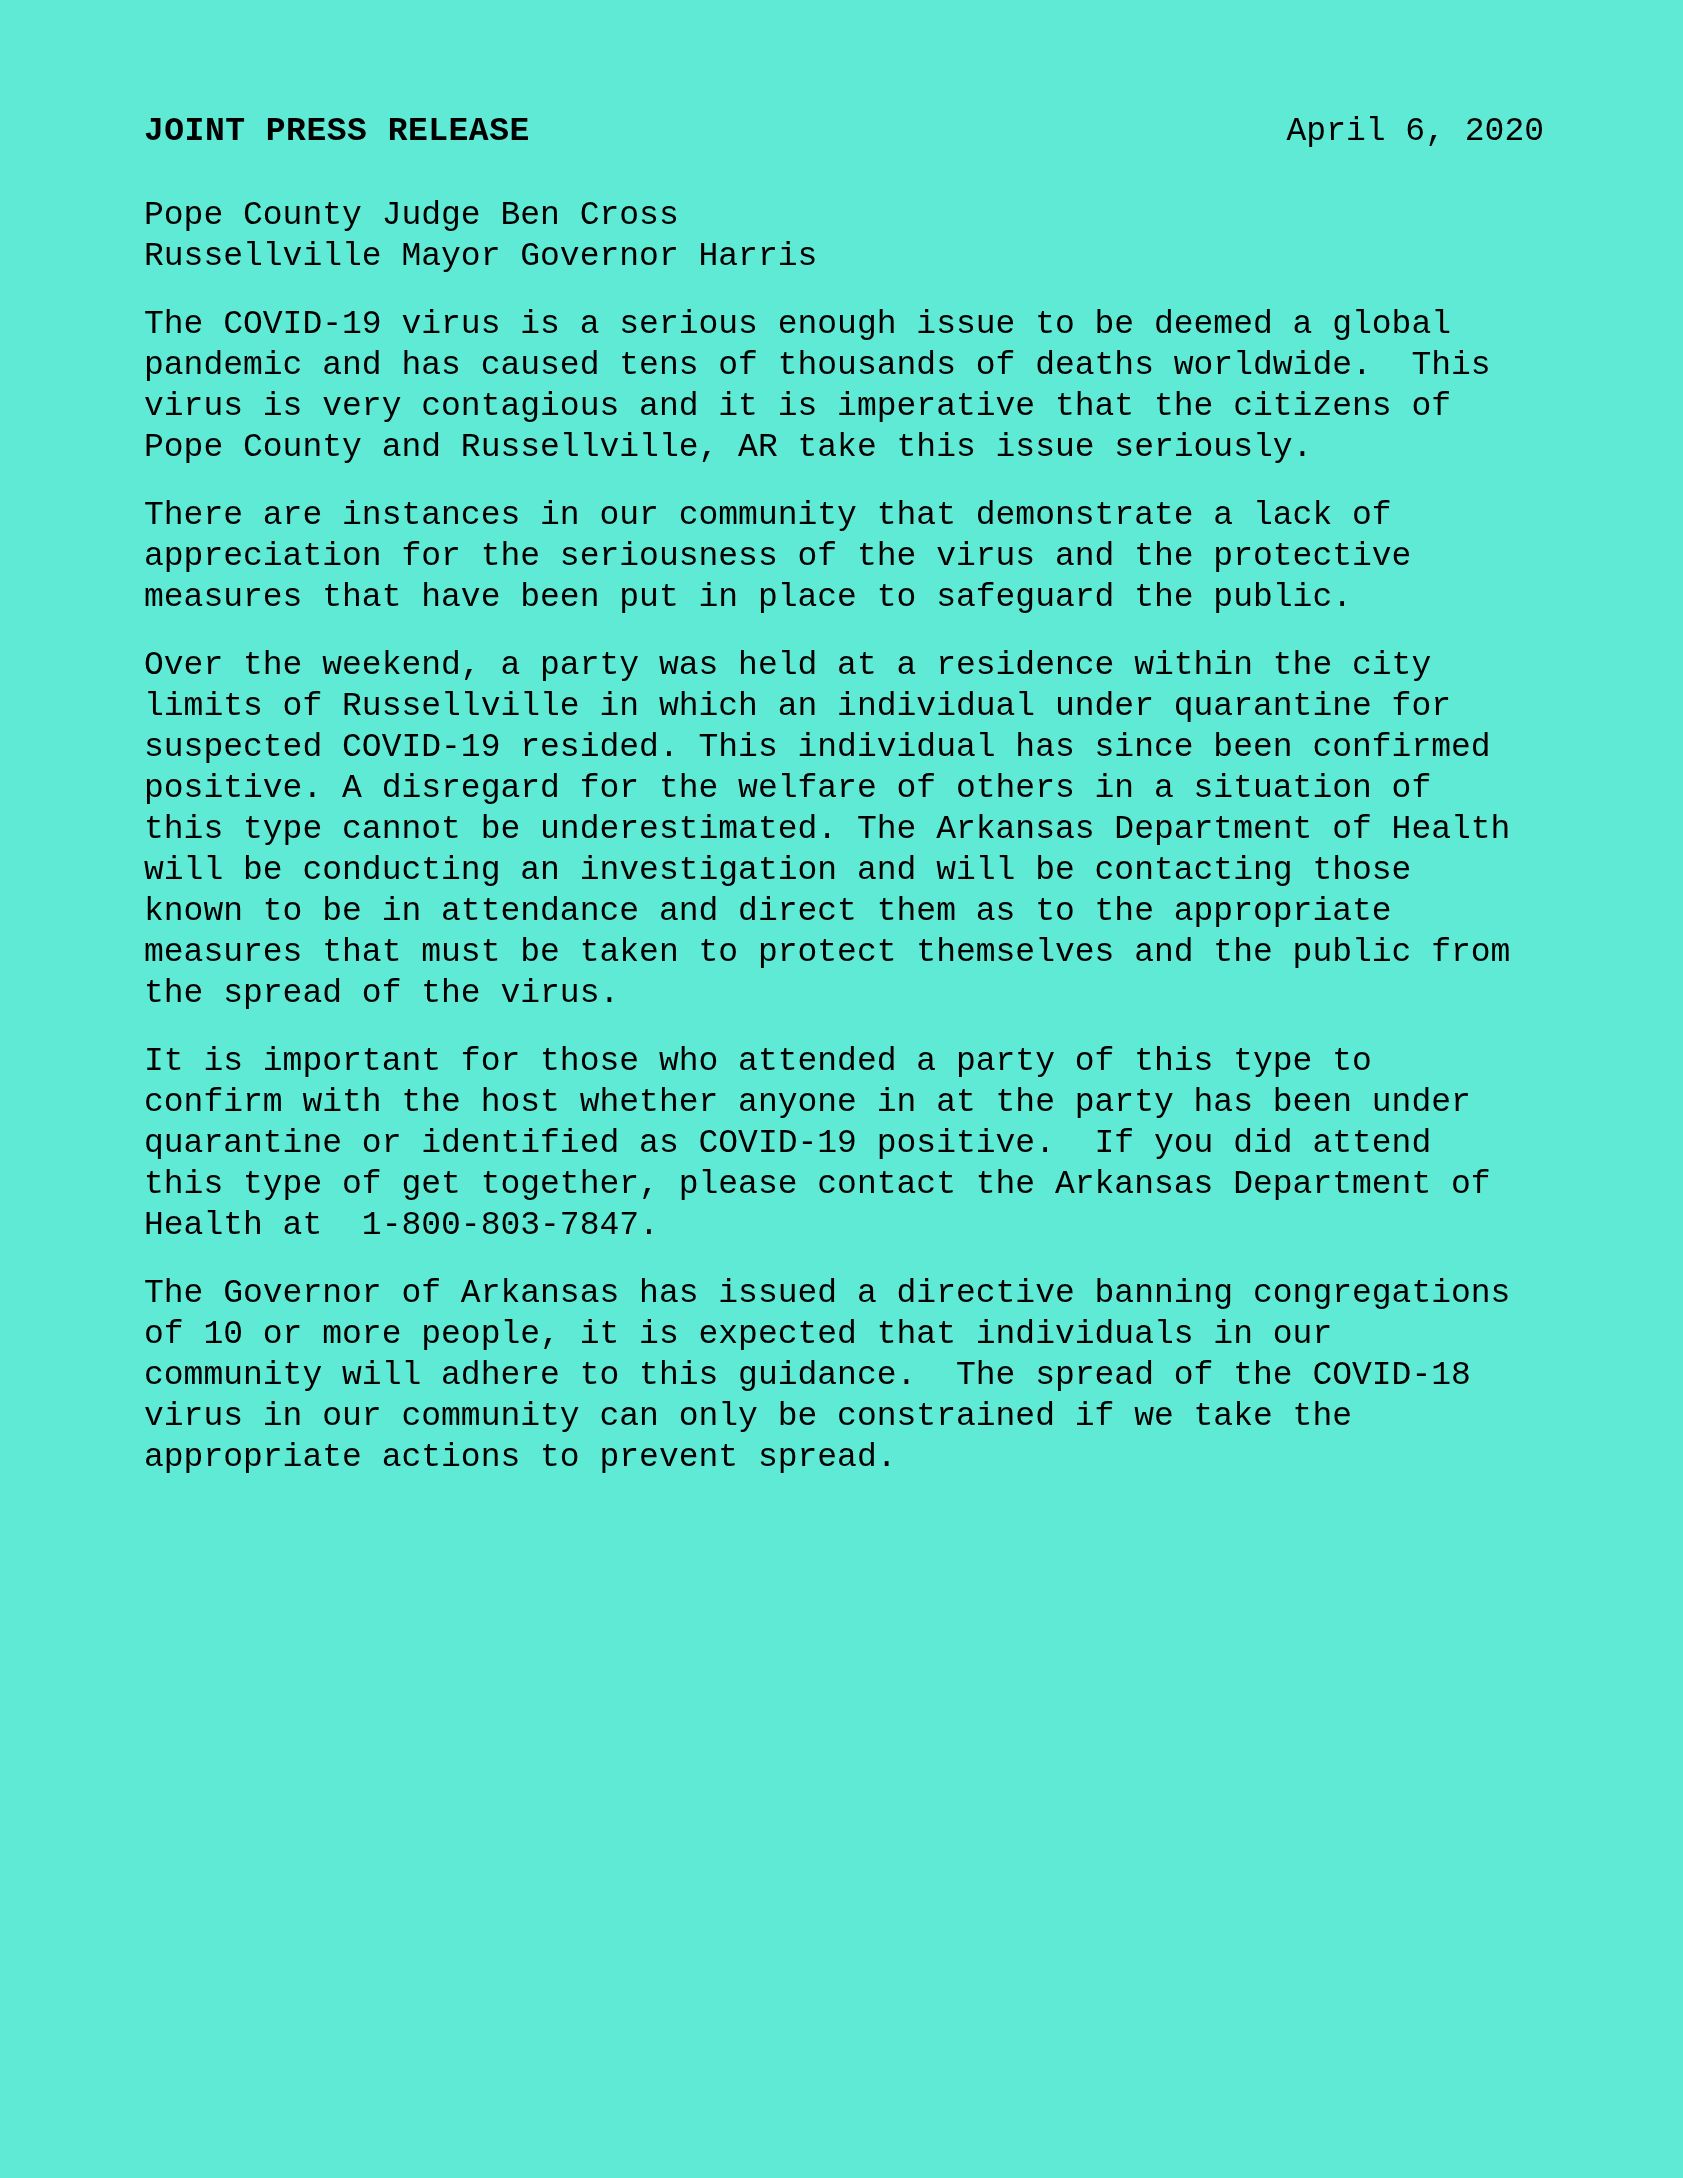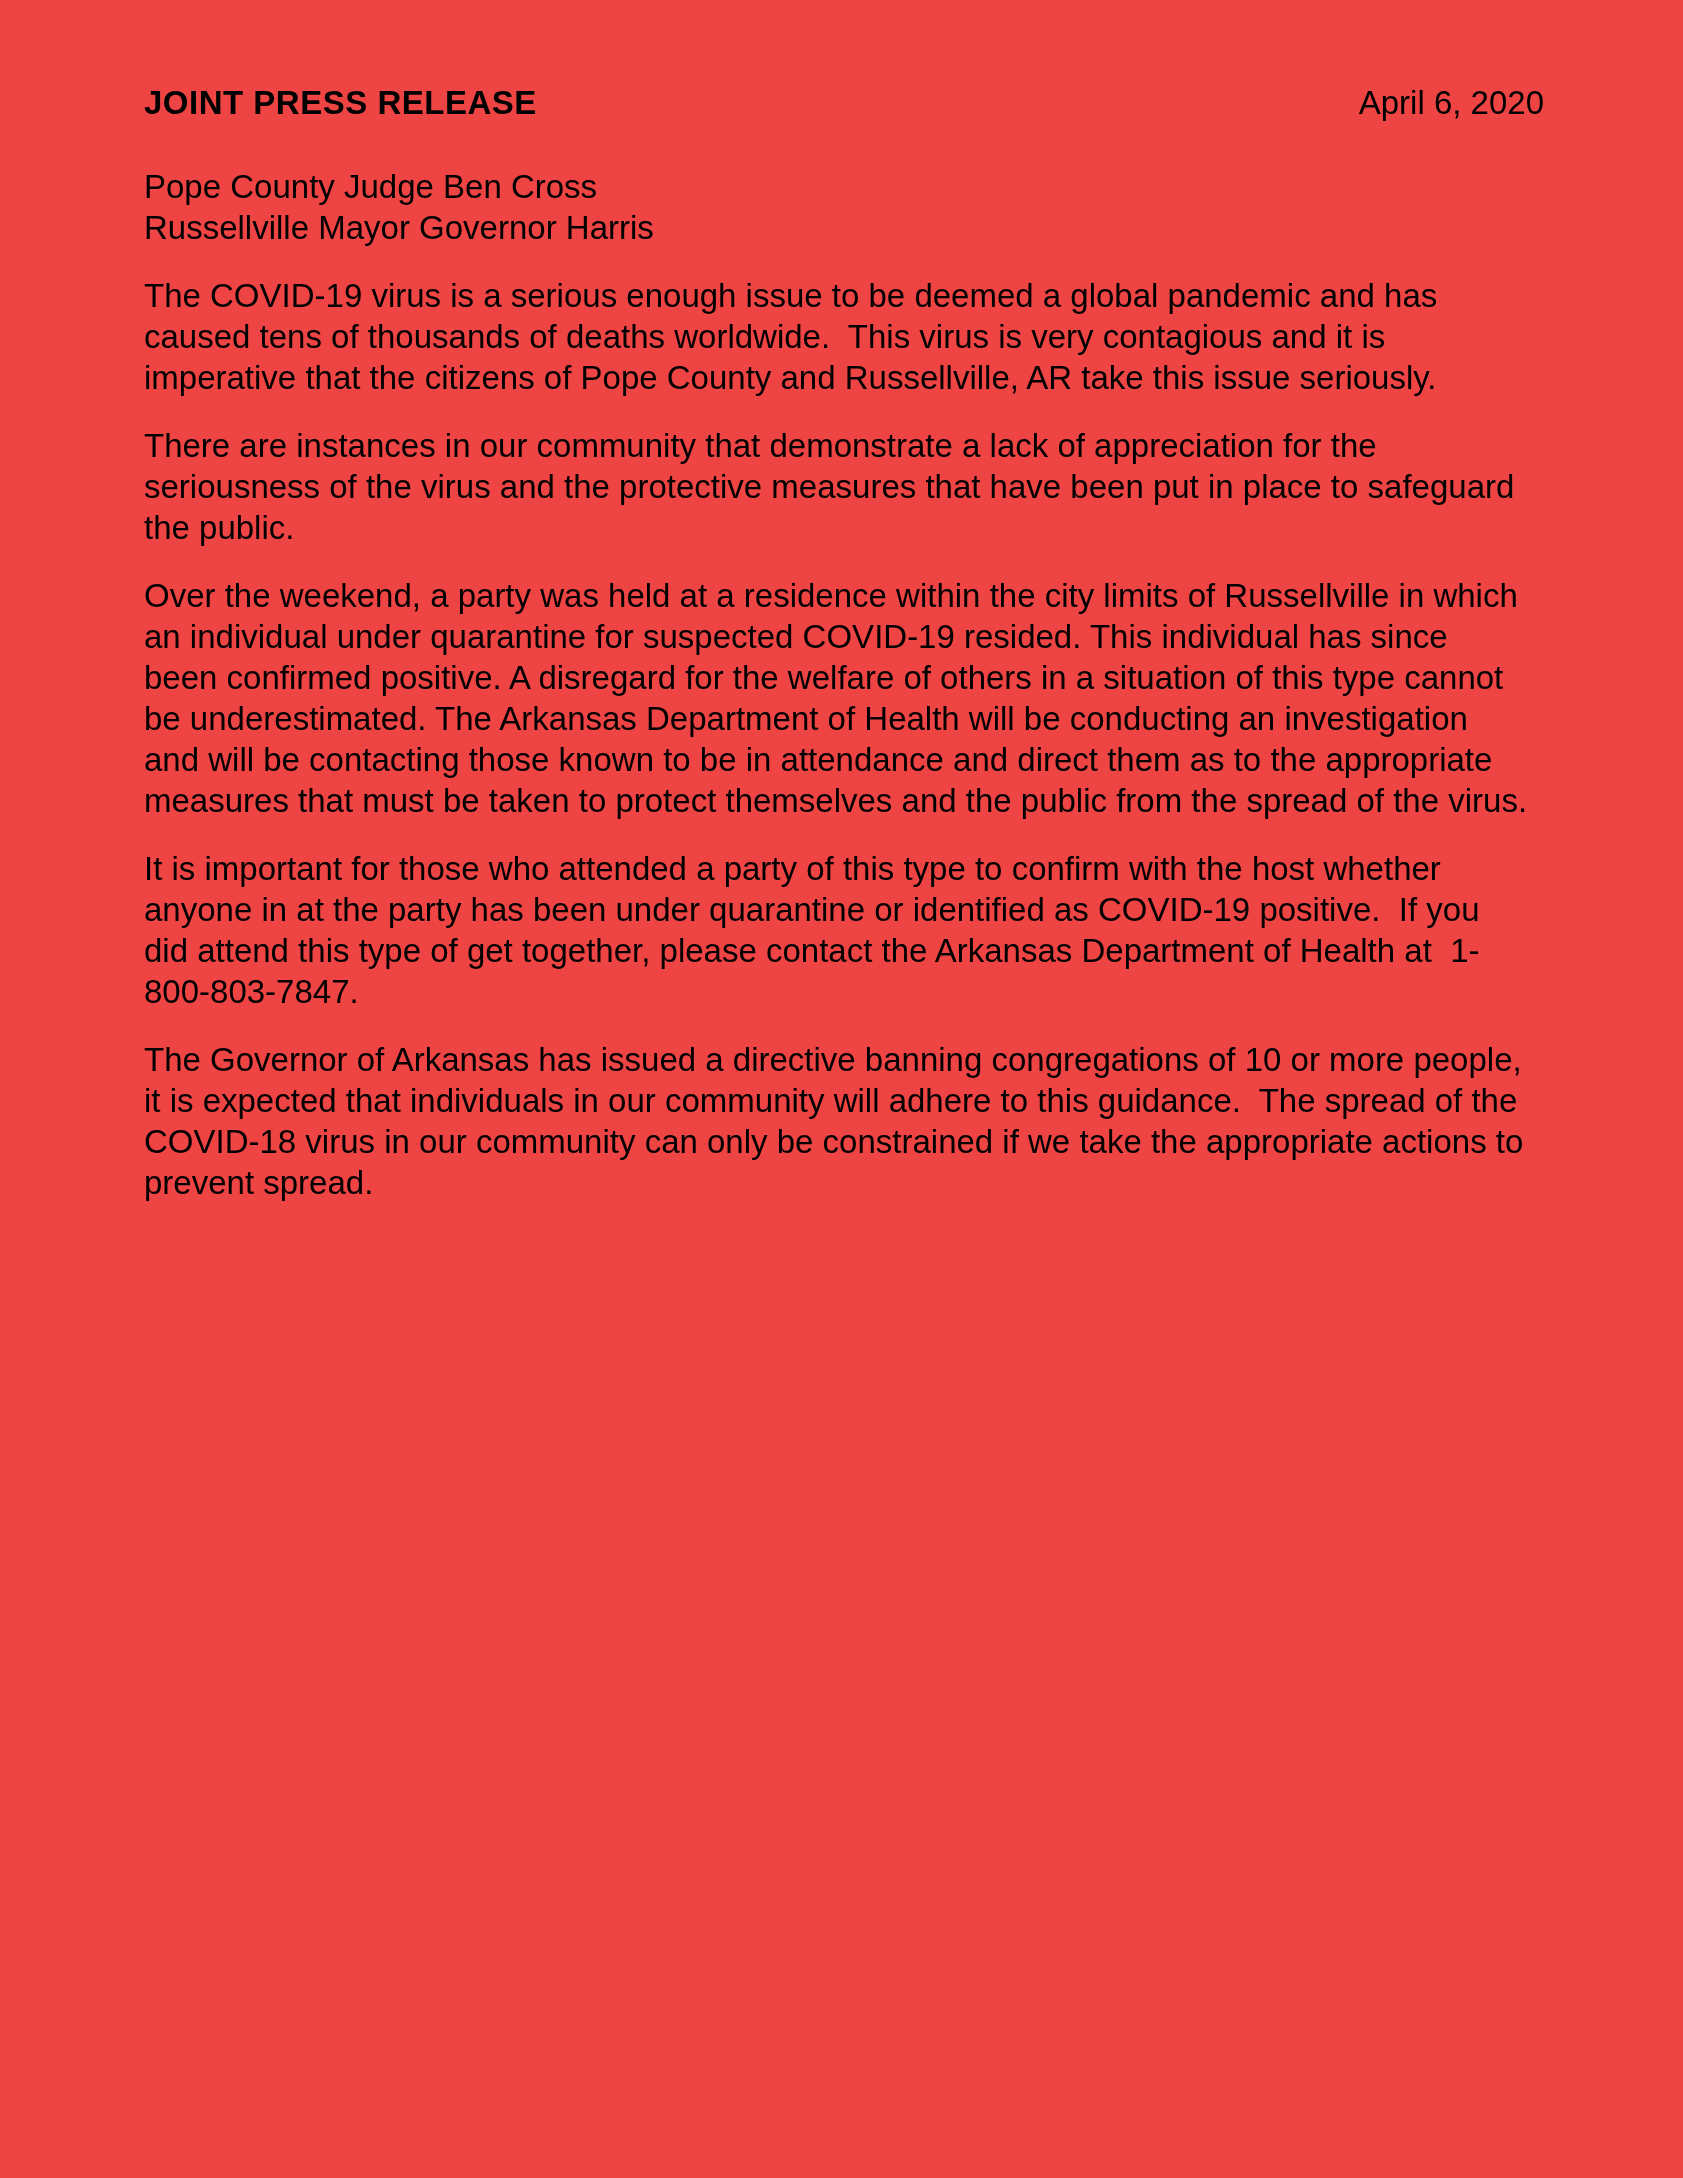--- a/index.html
+++ b/index.html
@@ -4,27 +4,27 @@
 <style>
   html, body {
     margin: 0;
     padding: 0;
     background: #ffffff;
   }
   .page {
     position: relative;
     width: 1683px;
     height: 2178px;
-    background: #ef4444;
+    background: #5eead4;
     color: #000000;
-    font-family: Liberation Sans, sans-serif;
+    font-family: Liberation Mono, monospace;
     font-size: 33px;
     line-height: 41px;
     box-sizing: border-box;
-    padding: 82px 139px 0 144px;
+    padding: 111px 139px 0 144px;
     overflow: hidden;
   }
   .doc-header {
     display: flex;
     justify-content: space-between;
     align-items: baseline;
     margin-bottom: 43px;
   }
   .doc-title {
     font-weight: bold;

